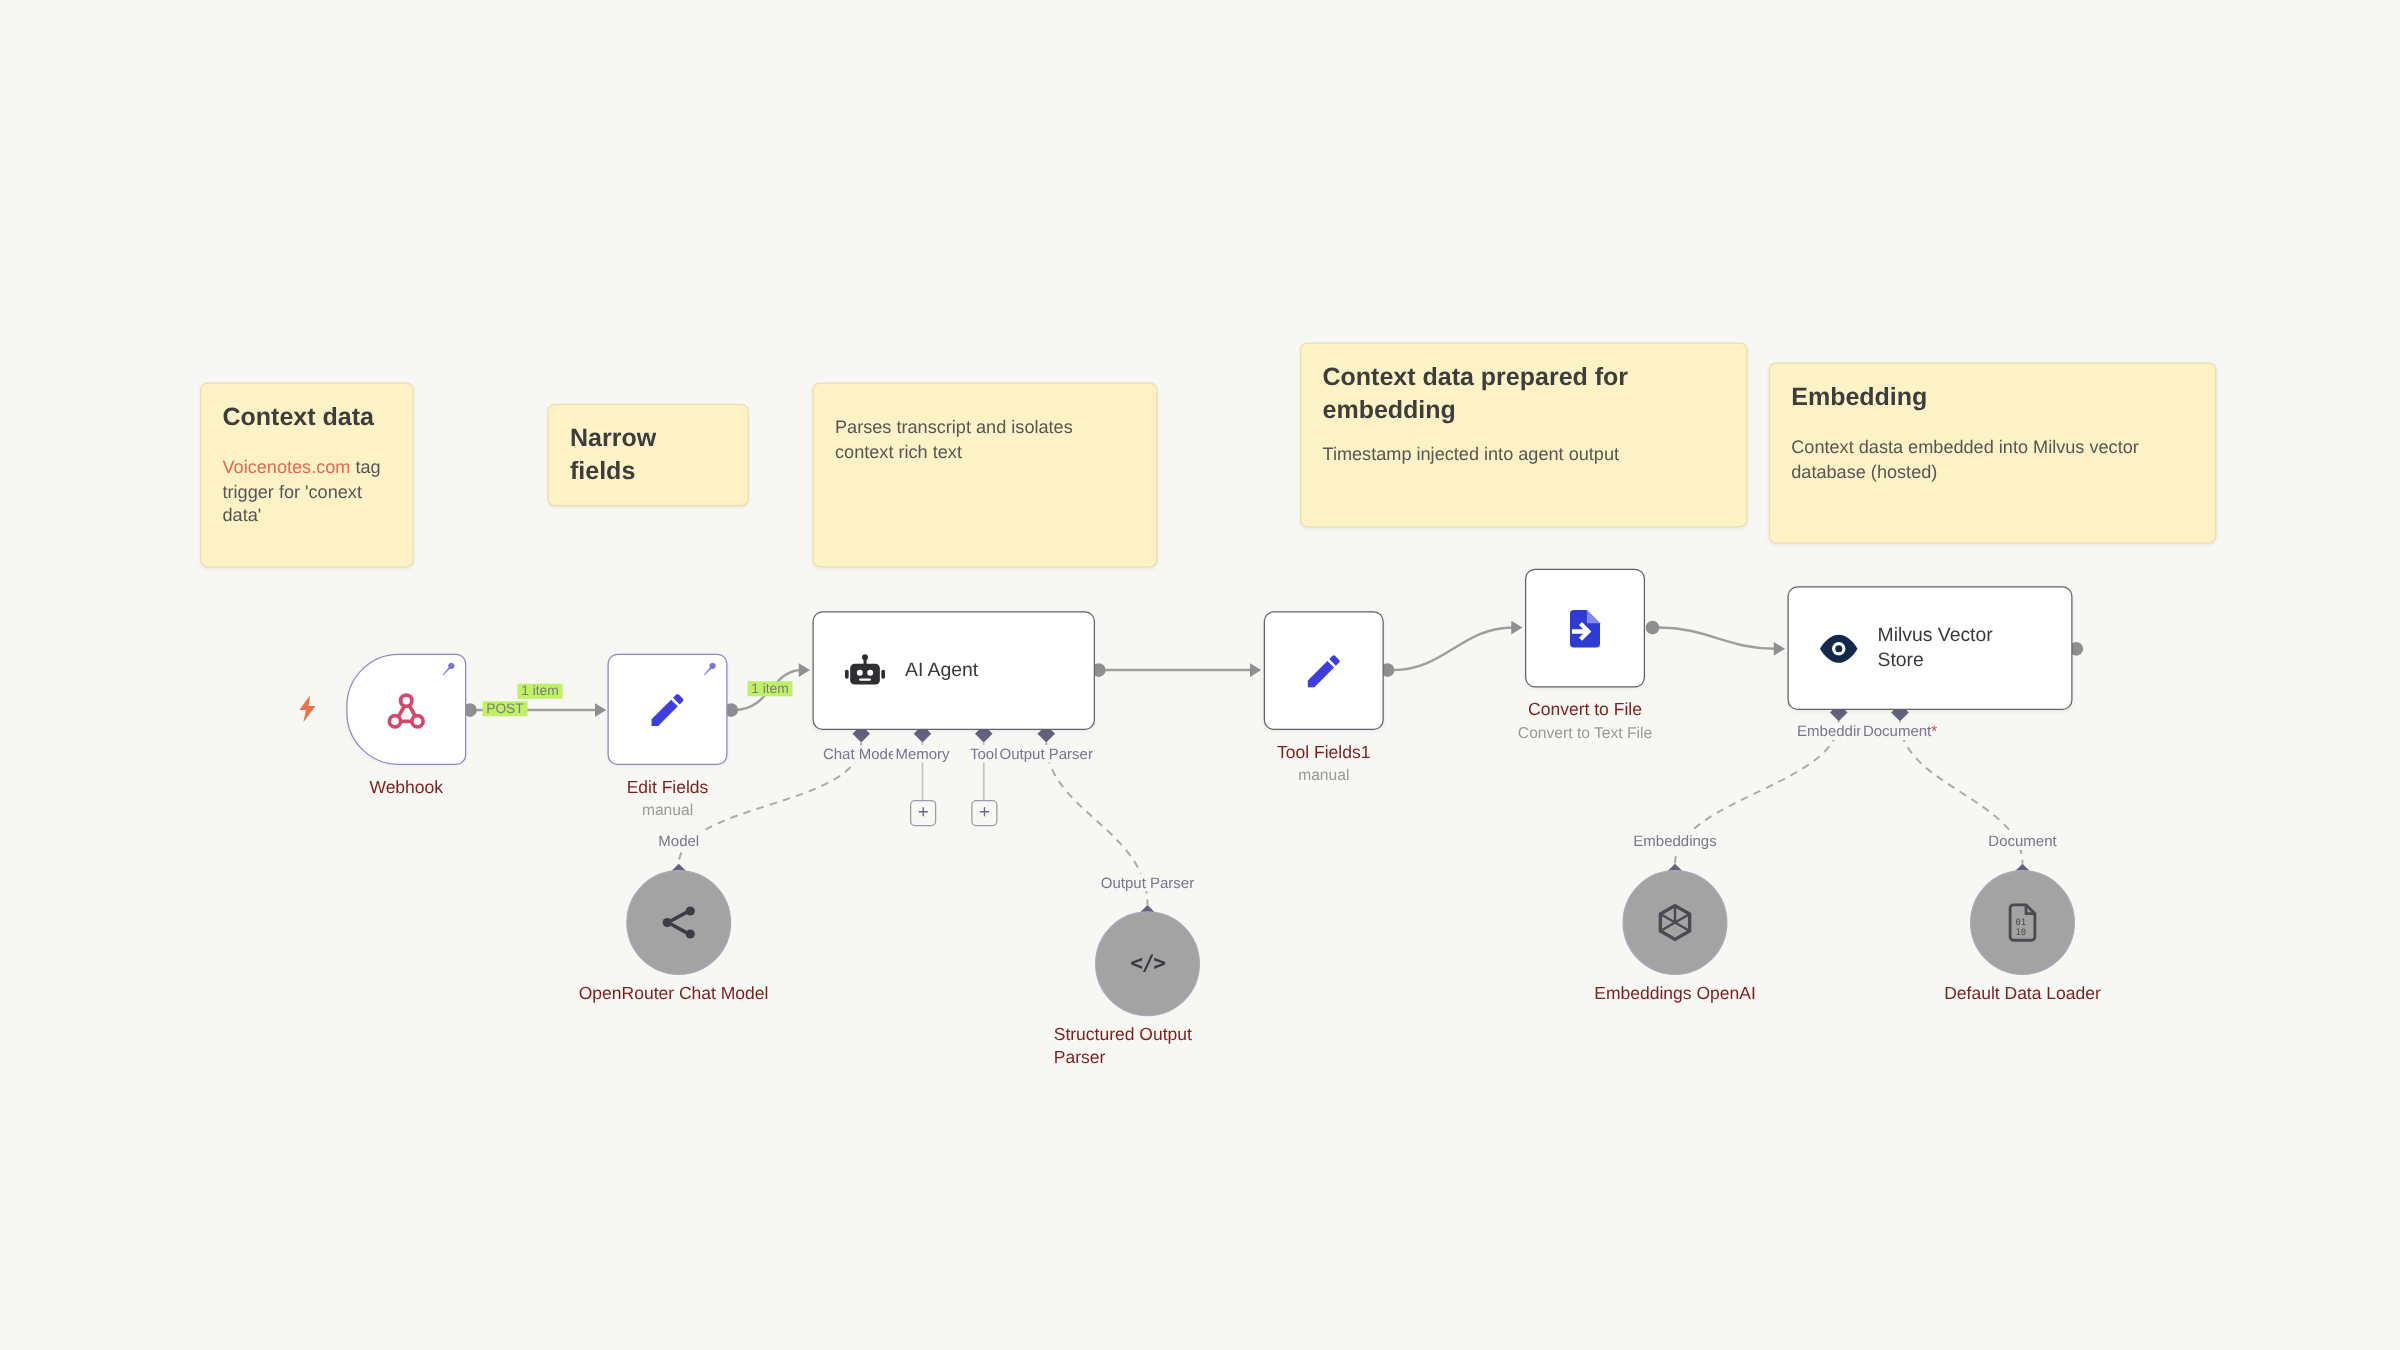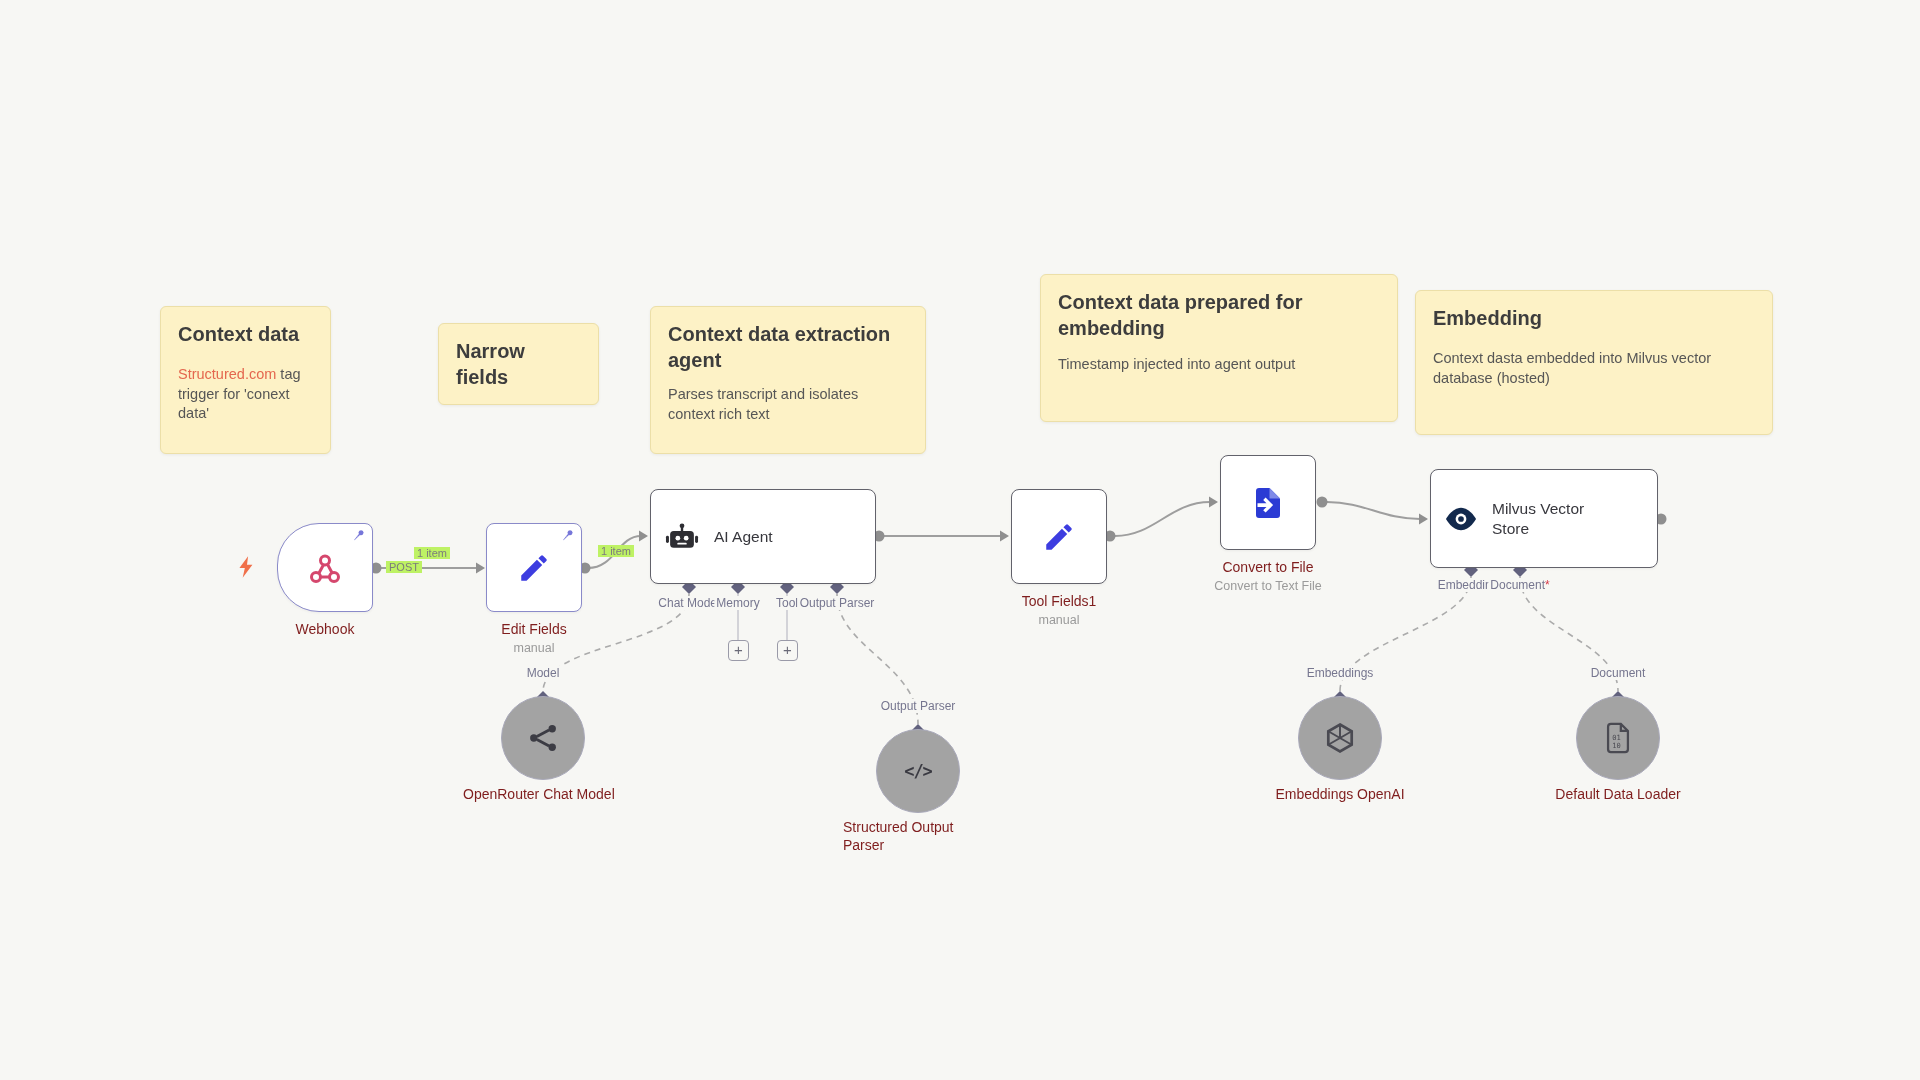--- a/index.html
+++ b/index.html
@@ -21,21 +21,21 @@
   .note-body{margin-top:18px;font-size:14.5px;color:#565656;line-height:1.35}
   .note-link{color:#e4674e}
   .node{
     position:absolute;z-index:3;
     background:#fff;border:1.6px solid #62626b;border-radius:8px;
     box-shadow:0 1px 3px rgba(0,0,0,.05);
     display:flex;align-items:center;justify-content:center;
   }
   .node--pinned{border-color:#8a8ac9}
   .node--trigger{border-radius:42px 8px 8px 42px}
-  .node--wide{justify-content:flex-start;padding-left:12px;gap:13px}
+  .node--wide{justify-content:flex-start;padding-left:22px;gap:13px}
   .node-title{font-size:15.5px;color:#37373d;font-weight:500;line-height:1.25}
   .pin{position:absolute;top:4px;right:6px;width:15px;height:15px;transform:rotate(42deg)}
   .node-label{
     position:absolute;z-index:3;transform:translateX(-50%);
     font-size:14px;color:#7f1d1d;font-weight:500;white-space:nowrap;line-height:1.3;
   }
   .node-label--wrap{white-space:normal}
   .node-sublabel{
     position:absolute;z-index:3;transform:translateX(-50%);
     font-size:12.5px;color:#9a9a9a;white-space:nowrap;text-align:center;
@@ -62,29 +62,28 @@
   .code-glyph{font-family:"DejaVu Sans Mono",monospace;font-weight:700;font-size:17px;color:#3a3a42;letter-spacing:-1px}
   .bolt{position:absolute;z-index:3;width:26px;height:26px}
 </style>
 </head>
 <body>
 
 <div class="canvas">
 
   <div class="note" style="left:160px;top:306px;width:171px;height:148px">
     <div class="note-title">Context data</div>
-    <div class="note-body"><span class="note-link">Structured.com</span><span> tag trigger for 'conext data'</span></div>
+    <div class="note-body"><span class="note-link">Voicenotes.com</span><span> tag trigger for 'conext data'</span></div>
   </div>
 
   <div class="note" style="left:438px;top:323px;width:161px;height:82px">
     <div class="note-title">Narrow fields</div>
   </div>
 
   <div class="note" style="left:650px;top:306px;width:276px;height:148px">
-    <div class="note-title">Context data extraction agent</div>
     <div class="note-body" style="margin-top:12px">Parses transcript and isolates context rich text</div>
   </div>
 
   <div class="note" style="left:1040px;top:274px;width:358px;height:148px">
     <div class="note-title">Context data prepared for embedding</div>
     <div class="note-body" style="margin-top:14px">Timestamp injected into agent output</div>
   </div>
 
   <div class="note" style="left:1415px;top:290px;width:358px;height:145px">
     <div class="note-title">Embedding</div>

